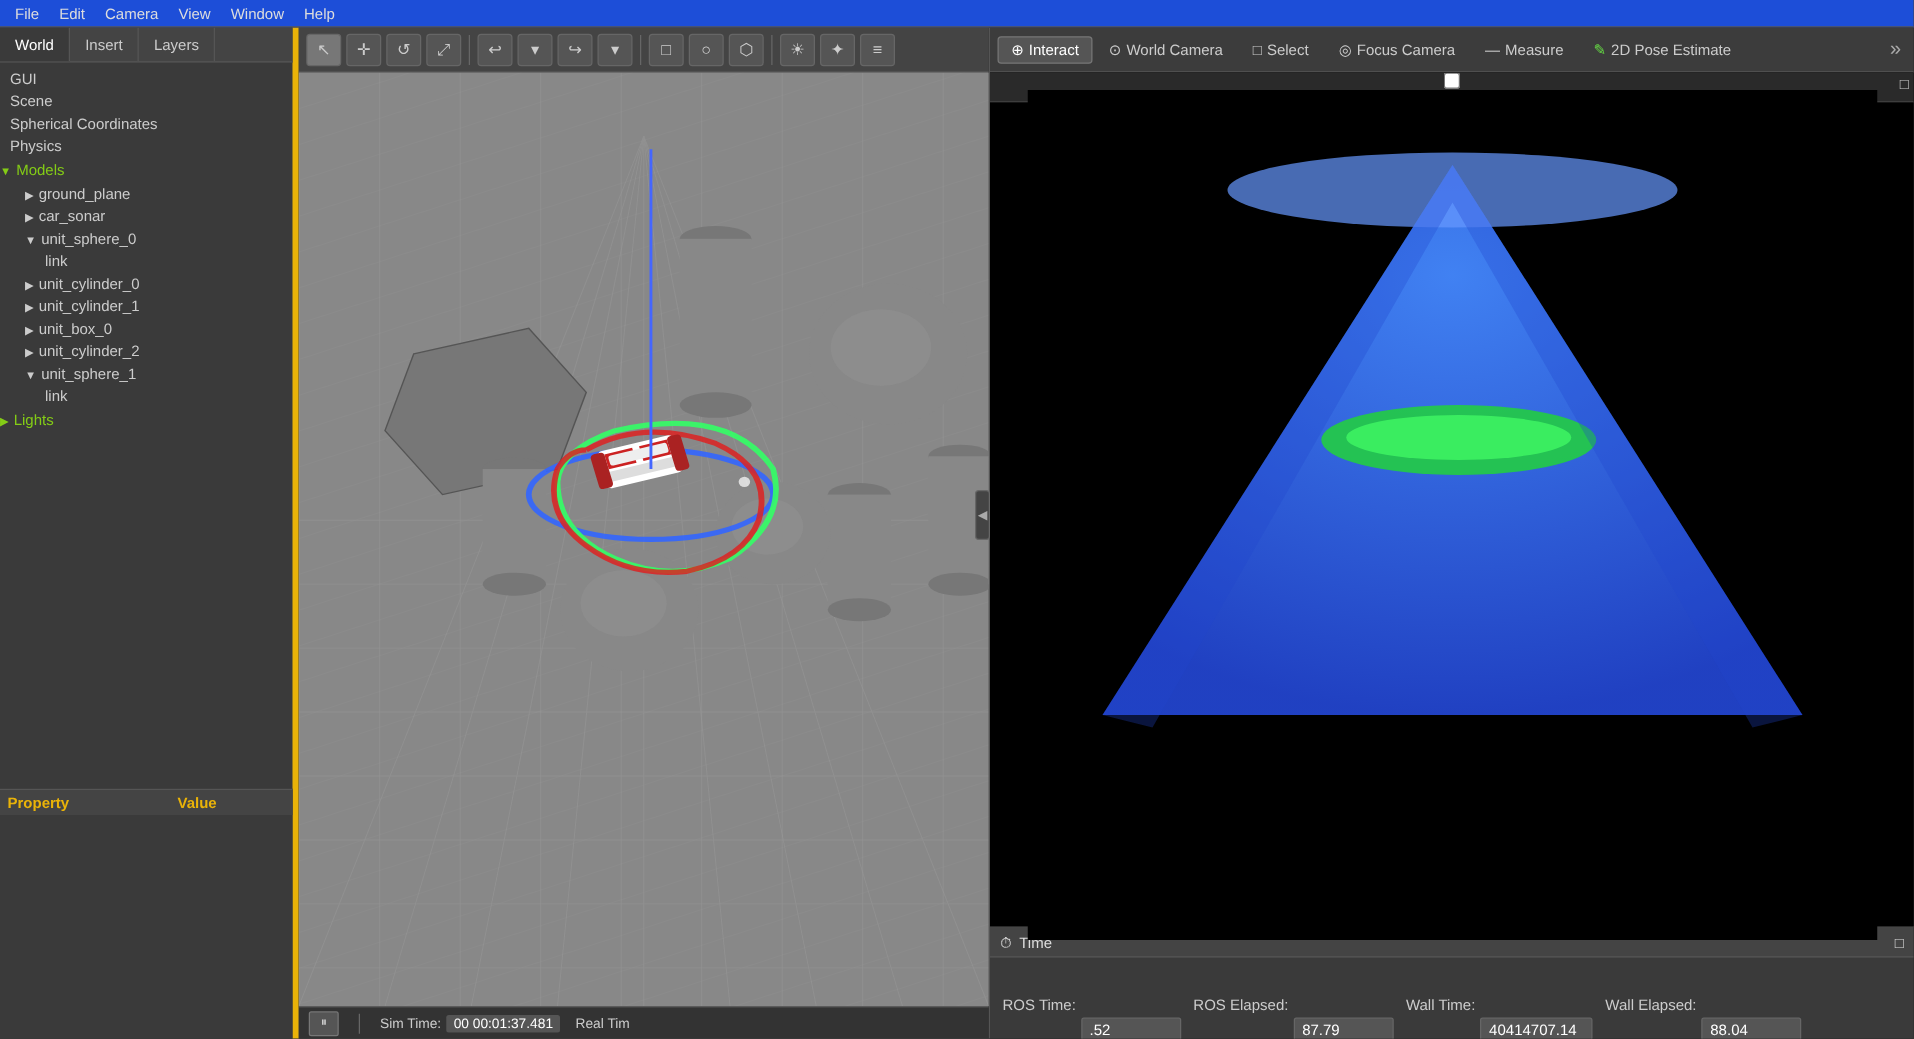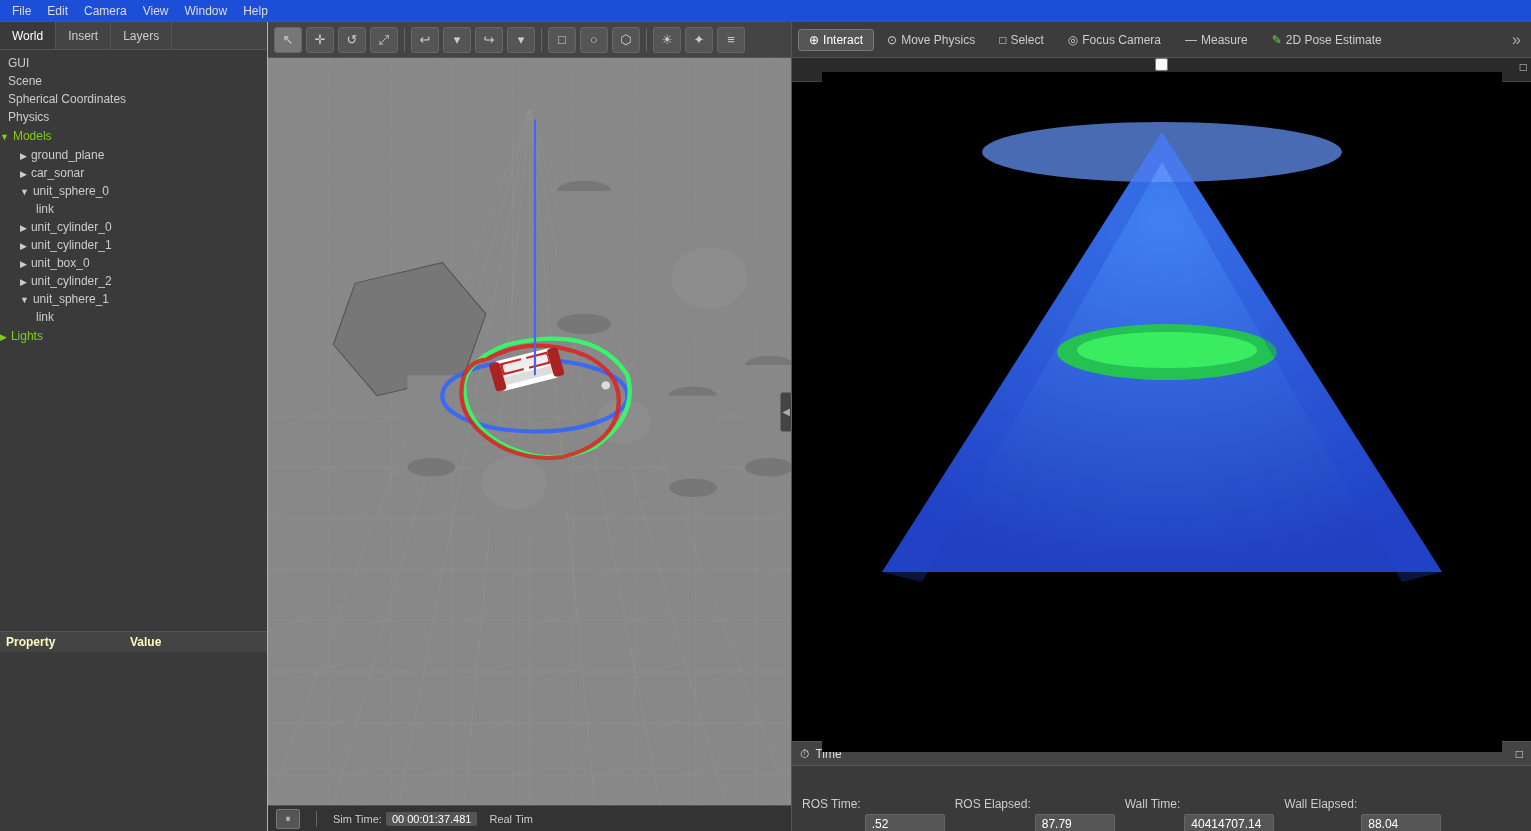--- a/index.html
+++ b/index.html
@@ -34,26 +34,26 @@
 
     
     #main-layout {
       display: flex;
       flex: 1;
       overflow: hidden;
     }
 
     
     #left-panel {
-      width: 268px;
+      width: 239px;
       background: #3a3a3a;
       display: flex;
       flex-direction: column;
       flex-shrink: 0;
-      border-right: 1px solid #eab308;
+      border-right: 5px solid #eab308;
     }
 
     
     #left-tabs {
       display: flex;
       background: #444;
       border-bottom: 1px solid #555;
       height: 28px;
     }
     .left-tab {
@@ -104,21 +104,21 @@
       border-top: 1px solid #555;
       background: #3a3a3a;
     }
     #property-header {
       display: flex;
       background: #444;
       padding: 3px 6px;
     }
     .prop-col {
       font-size: 12px;
-      color: #fef9c3;
+      color: #eab308;
       font-weight: bold;
     }
     .prop-col:first-child { width: 100px; }
 
     
     #viewport-area {
       flex: 1;
       display: flex;
       flex-direction: column;
       background: #3c3c3c;
@@ -452,21 +452,21 @@
       </div>
       <div class="tree-item tree-child2">link</div>
       <div class="tree-group">
         <span class="triangle-right">▶</span>Lights
       </div>
     </div>
 
     <div id="property-panel">
       <div id="property-header">
         <span class="prop-col">Property</span>
-        <span class="prop-col" style="margin-left:24px;">Value</span>
+        <span class="prop-col" style="margin-left:36px;">Value</span>
       </div>
     </div>
   </div>
 
   <div id="viewport-area">
 
     <div id="toolbar">
       <div class="tool-btn active" title="Select">↖</div>
       <div class="tool-btn" title="Translate">✛</div>
       <div class="tool-btn" title="Rotate">↺</div>
@@ -586,21 +586,21 @@
 
   <div id="right-panel">
 
     <div id="right-toolbar">
       <div class="right-tool-btn active">
         <span>⊕</span>
         <span>Interact</span>
       </div>
       <div class="right-tool-btn">
         <span>⊙</span>
-        <span>Move Physics</span>
+        <span>World Camera</span>
       </div>
       <div class="right-tool-btn">
         <span>□</span>
         <span>Select</span>
       </div>
       <div class="right-tool-btn">
         <span>◎</span>
         <span>Focus Camera</span>
       </div>
       <div class="right-tool-btn">

